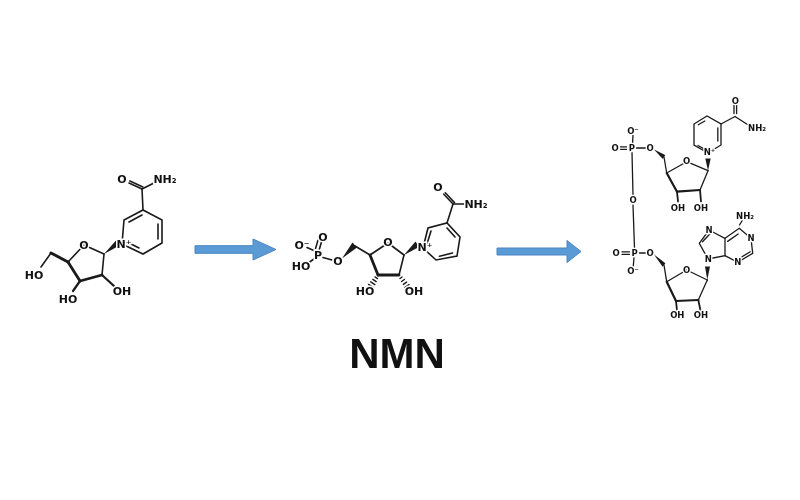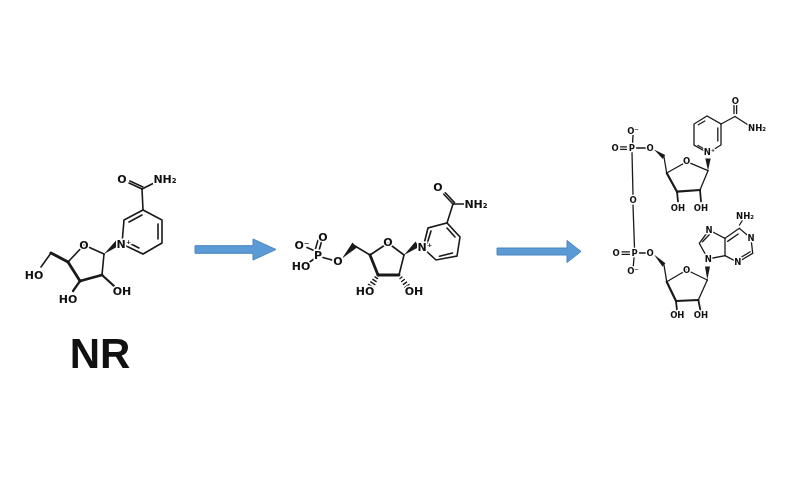--- a/index.html
+++ b/index.html
@@ -201,17 +201,17 @@
       <text class="atom" x="113.3" y="171">N</text>
       <text class="atom" x="114" y="142">N</text>
       <text class="atom" x="156" y="150.3">N</text>
       <text class="atom" x="142.7" y="174.3">N</text>
       <text class="atom" x="150" y="128">NH₂</text>
       <text class="atom" x="82.3" y="226.5">OH</text>
       <text class="atom" x="106" y="226.5">OH</text>
     </g>
   </svg>
 
-  <div class="big-label" style="left:25px;top:333px;">
-    <span>NR</span>
+  <div class="big-label" style="left:322px;top:333px;">
+    <span>NMN</span>
   </div>
 
 </div>
 
 </body></html>

